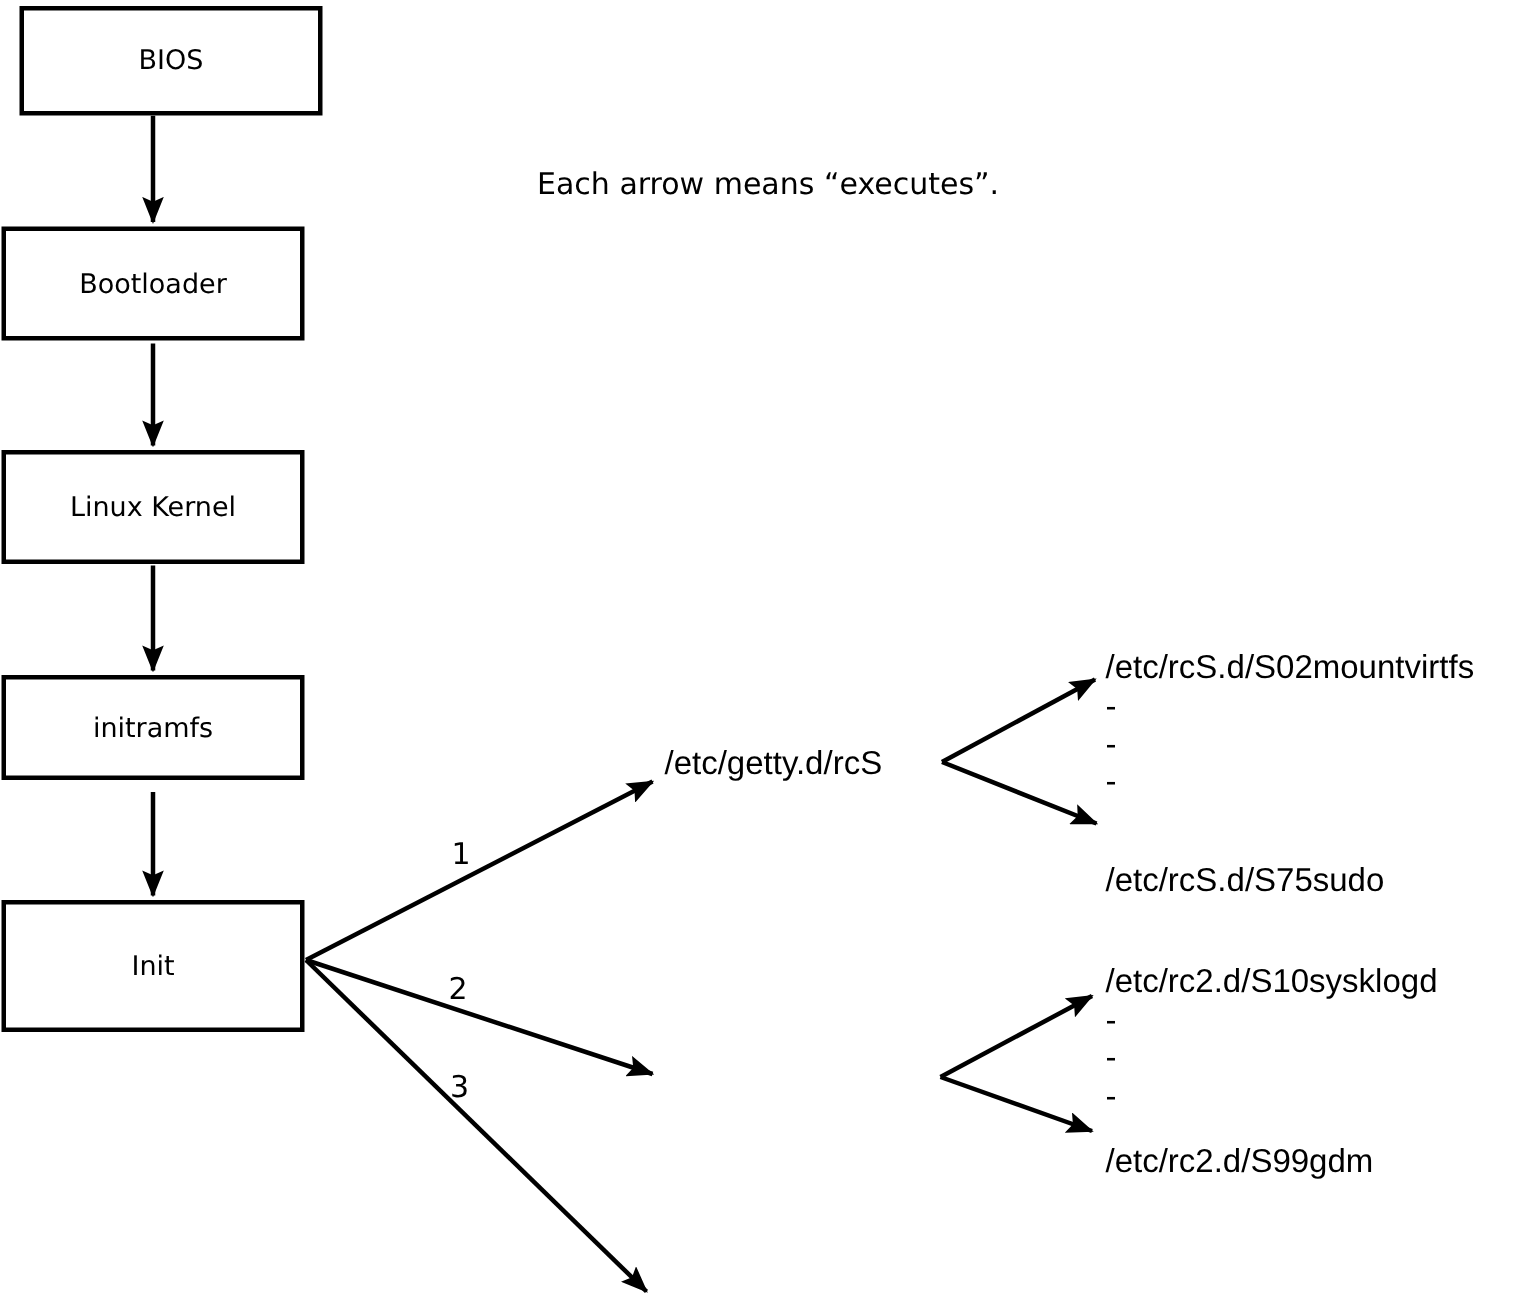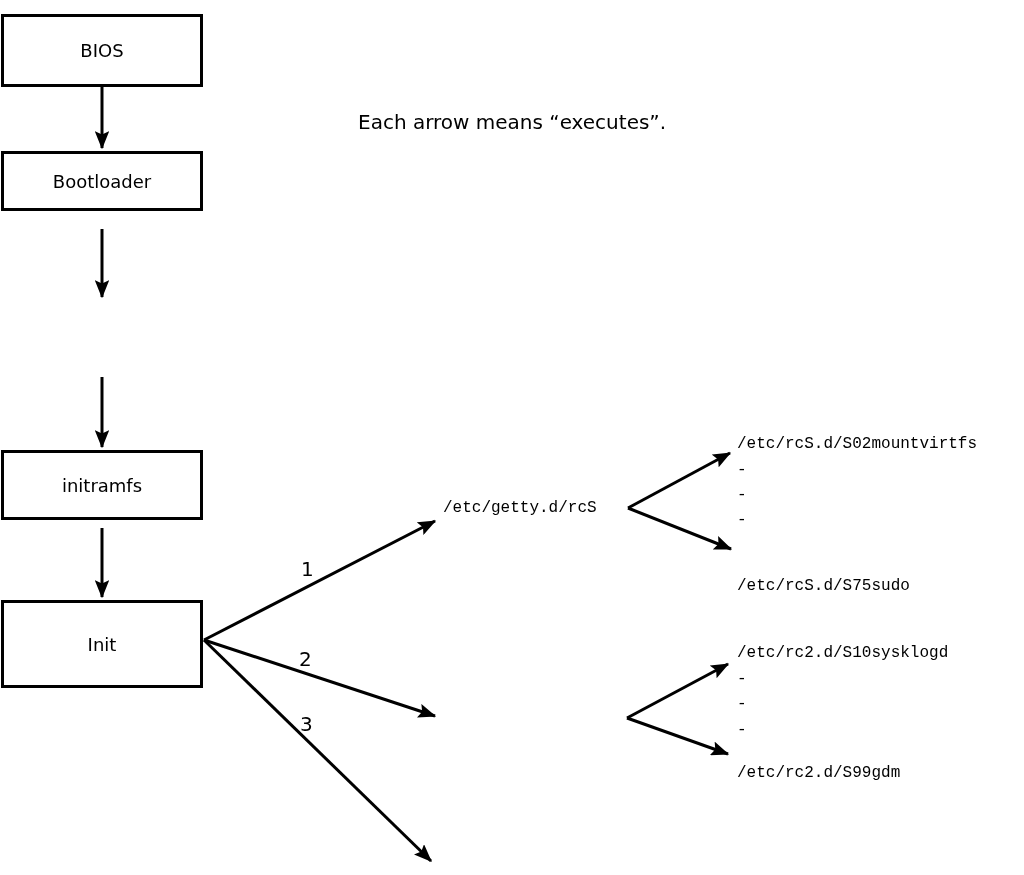--- a/index.html
+++ b/index.html
@@ -32,22 +32,22 @@
     align-items: center;
     justify-content: center;
     font-size: 18px;
   }
   .t {
     position: absolute;
     white-space: nowrap;
     line-height: 25px;
   }
   .mono {
-    font-family: Liberation Mono, monospace;
-    font-size: 16px;
+    font-family: Liberation Sans, sans-serif;
+    font-size: 22px;
   }
   .num  { font-size: 20px; }
   .note { font-size: 20px; }
 </style>
 </head>
 <body>
 
 <div class="canvas">
 
   <svg class="arrows" width="1024" height="875" viewBox="0 0 1024 875">
@@ -64,25 +64,28 @@
       <line x1="204" y1="640" x2="435" y2="521" marker-end="url(#ah)"></line>
       <line x1="204" y1="640" x2="435" y2="716" marker-end="url(#ah)"></line>
       <line x1="204" y1="640" x2="431" y2="861" marker-end="url(#ah)"></line>
       <line x1="628" y1="508" x2="730" y2="453" marker-end="url(#ah)"></line>
       <line x1="628" y1="508" x2="731" y2="549" marker-end="url(#ah)"></line>
       <line x1="627" y1="718" x2="728" y2="664" marker-end="url(#ah)"></line>
       <line x1="627" y1="718" x2="728" y2="754" marker-end="url(#ah)"></line>
     </g>
   </svg>
 
-  <div class="box" style="top:14px;height:73px;">
+  <div class="box" style="top:4px;height:73px;margin-left:12px;">
     <span>BIOS</span>
   </div>
-  <div class="box" style="top:151px;height:60px;">
+  <div class="box" style="top:151px;height:76px;">
     <span>Bootloader</span>
+  </div>
+  <div class="box" style="top:300px;height:76px;">
+    <span>Linux Kernel</span>
   </div>
   <div class="box" style="top:450px;height:70px;">
     <span>initramfs</span>
   </div>
   <div class="box" style="top:600px;height:88px;">
     <span>Init</span>
   </div>
 
   <div class="t note" style="left:358px;top:110px;">Each arrow means “executes”.</div>
 

